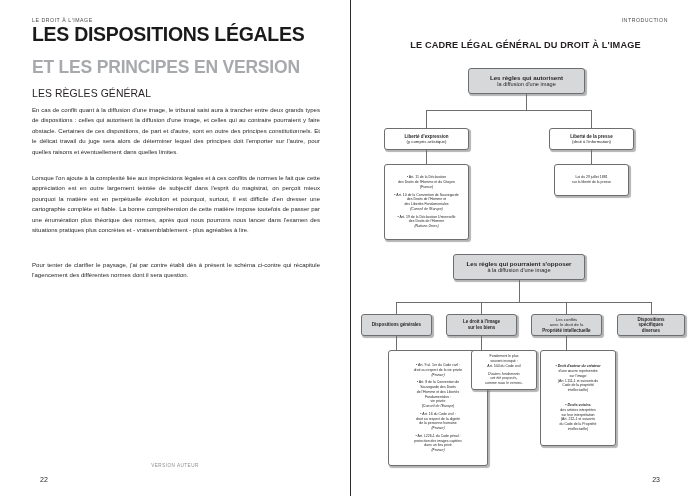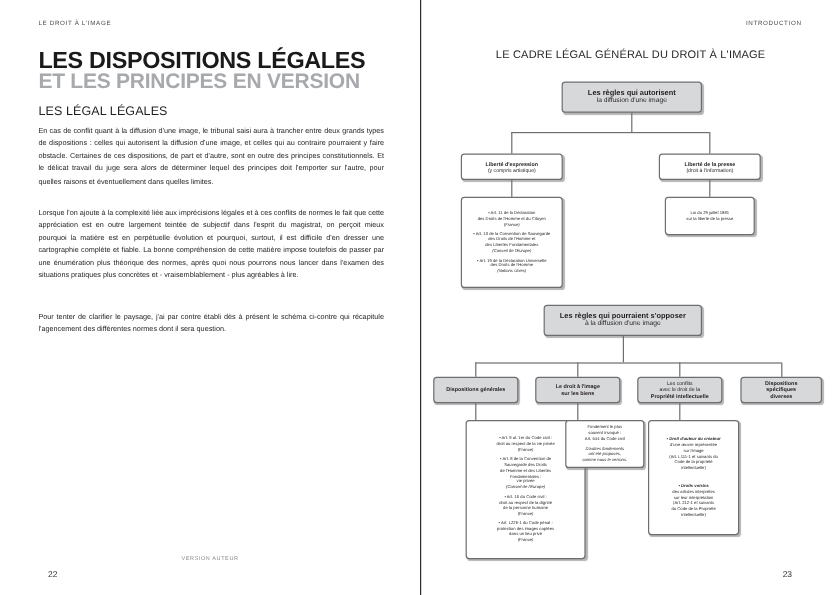--- a/index.html
+++ b/index.html
@@ -19,21 +19,21 @@
   
   .page-left{position:absolute;left:0;top:0;width:350px;height:496px;}
   .run-head{
     position:absolute;top:17px;font-size:5.2px;letter-spacing:.55px;
     color:#4a4a4a;text-transform:uppercase;font-weight:400;
   }
   .run-head.left{left:32px;}
   .run-head.right{right:32px;}
 
   .title-main{
-    position:absolute;left:32px;top:41px;width:290px;
+    position:absolute;left:32px;top:24px;width:290px;
     font-size:19.5px;font-weight:700;letter-spacing:-.3px;
     color:#1a1a1a;line-height:1.03;
   }
   .title-sub{
     position:absolute;left:32px;top:58px;width:290px;
     font-size:17.5px;font-weight:700;letter-spacing:-.2px;
     color:#a7a9ac;line-height:1.03;
   }
   .sect-head{
     position:absolute;left:32px;top:88px;
@@ -54,21 +54,21 @@
   .pagenum{
     position:absolute;top:476px;font-size:7px;color:#231f20;
   }
   .pagenum.l{left:40px;}
   .pagenum.r{right:40px;}
 
   
   .page-right{position:absolute;left:351px;top:0;width:349px;height:496px;}
   .diagram-title{
     position:absolute;left:0;top:40px;width:349px;text-align:center;
-    font-size:9.2px;font-weight:400;letter-spacing:.15px;color:#231f20;
+    font-size:9.2px;font-weight:700;letter-spacing:.15px;color:#231f20;
   }
   .diagram{position:absolute;left:0;top:0;width:349px;height:496px;}
 
   .node{
     position:absolute;box-sizing:border-box;
     border:0.7px solid #6d6e71;border-radius:3px;
     background:#ffffff;
     display:flex;flex-direction:column;align-items:center;justify-content:center;
     text-align:center;
     box-shadow:1.2px 1.2px 0.8px rgba(120,120,120,.55);
@@ -106,21 +106,21 @@
 </head>
 <body>
 
 <div class="spread">
 
   <div class="page-left">
     <div class="run-head left">LE DROIT À L'IMAGE</div>
 
     <div class="title-main">LES DISPOSITIONS LÉGALES</div>
     <div class="title-sub">ET LES PRINCIPES EN VERSION</div>
-    <div class="sect-head">LES LÉGAL LÉGALES</div>
+    <div class="sect-head">LES RÈGLES GÉNÉRAL</div>
 
     <div class="para p1">En cas de conflit quant à la diffusion d'une image, le tribunal saisi aura à trancher entre deux grands types de dispositions : celles qui autorisent la diffusion d'une image, et celles qui au contraire pourraient y faire obstacle. Certaines de ces dispositions, de part et d'autre, sont en outre des principes constitutionnels. Et le délicat travail du juge sera alors de déterminer lequel des principes doit l'emporter sur l'autre, pour quelles raisons et éventuellement dans quelles limites.</div>
     <div class="para p2">Lorsque l'on ajoute à la complexité liée aux imprécisions légales et à ces conflits de normes le fait que cette appréciation est en outre largement teintée de subjectif dans l'esprit du magistrat, on perçoit mieux pourquoi la matière est en perpétuelle évolution et pourquoi, surtout, il est difficile d'en dresser une cartographie complète et fiable. La bonne compréhension de cette matière impose toutefois de passer par une énumération plus théorique des normes, après quoi nous pourrons nous lancer dans l'examen des situations pratiques plus concrètes et - vraisemblablement - plus agréables à lire.</div>
     <div class="para p3">Pour tenter de clarifier le paysage, j'ai par contre établi dès à présent le schéma ci-contre qui récapitule l'agencement des différentes normes dont il sera question.</div>
 
     <div class="footer-center">VERSION AUTEUR</div>
     <div class="pagenum l">22</div>
   </div>
 
   <div class="gutter"></div>

